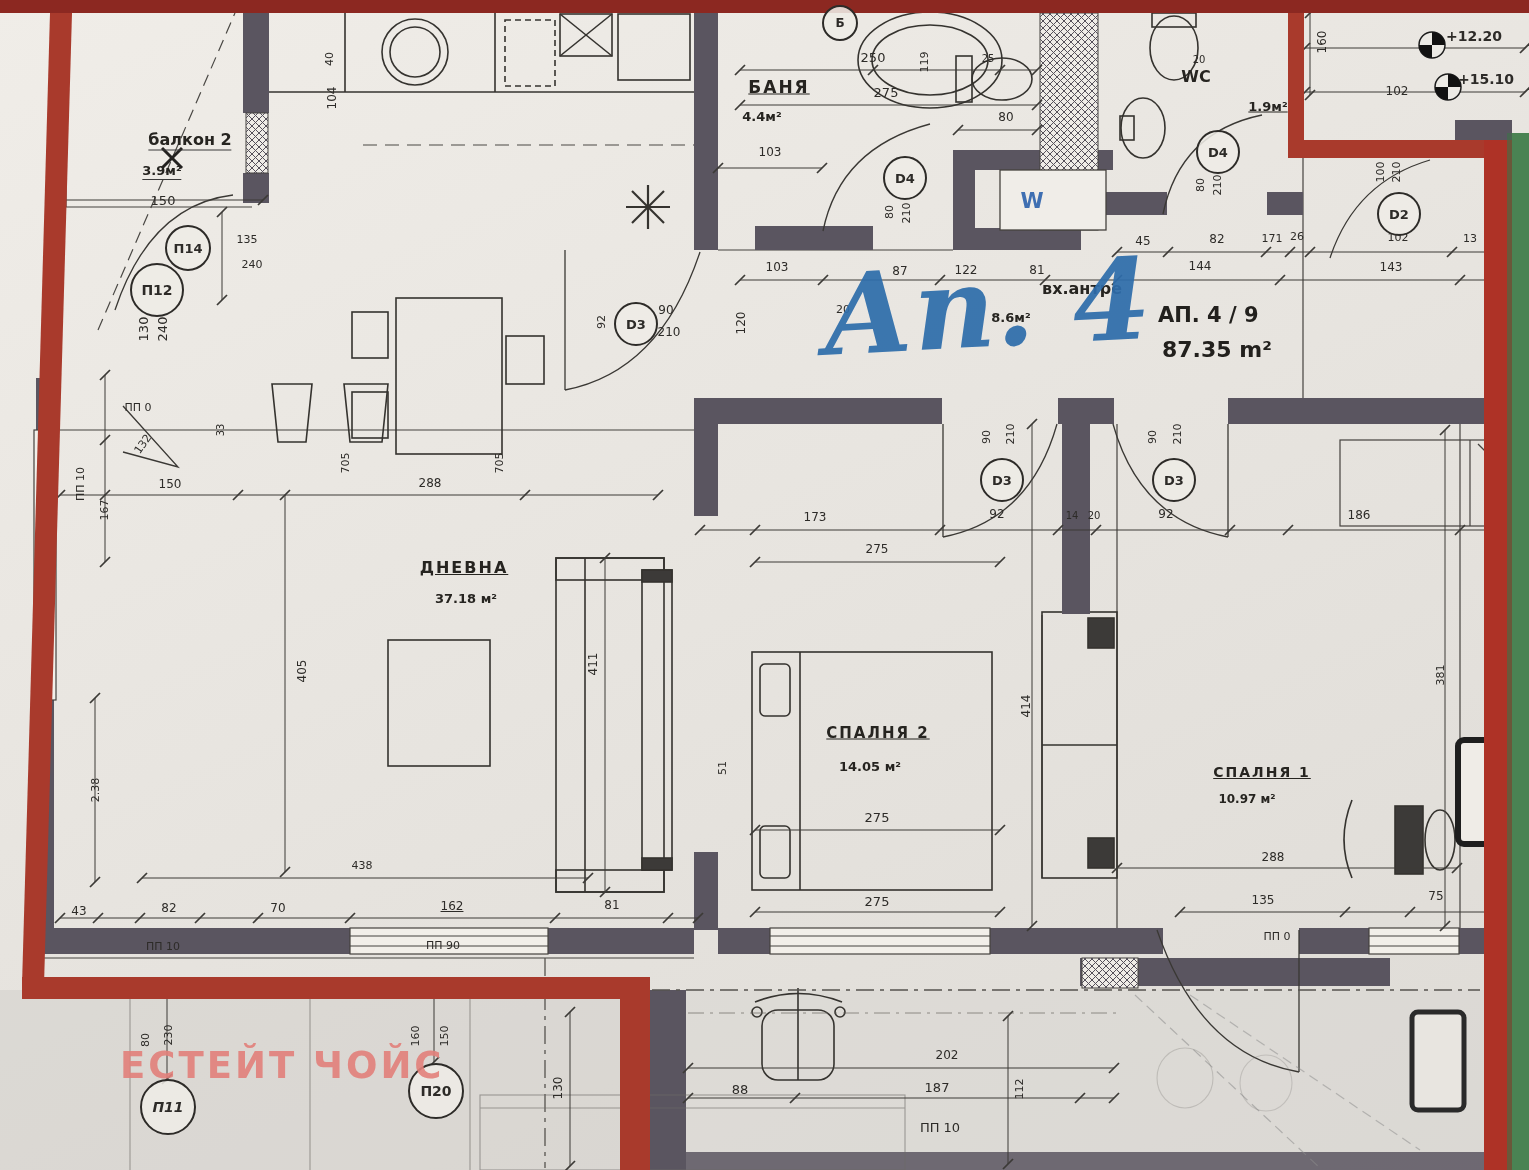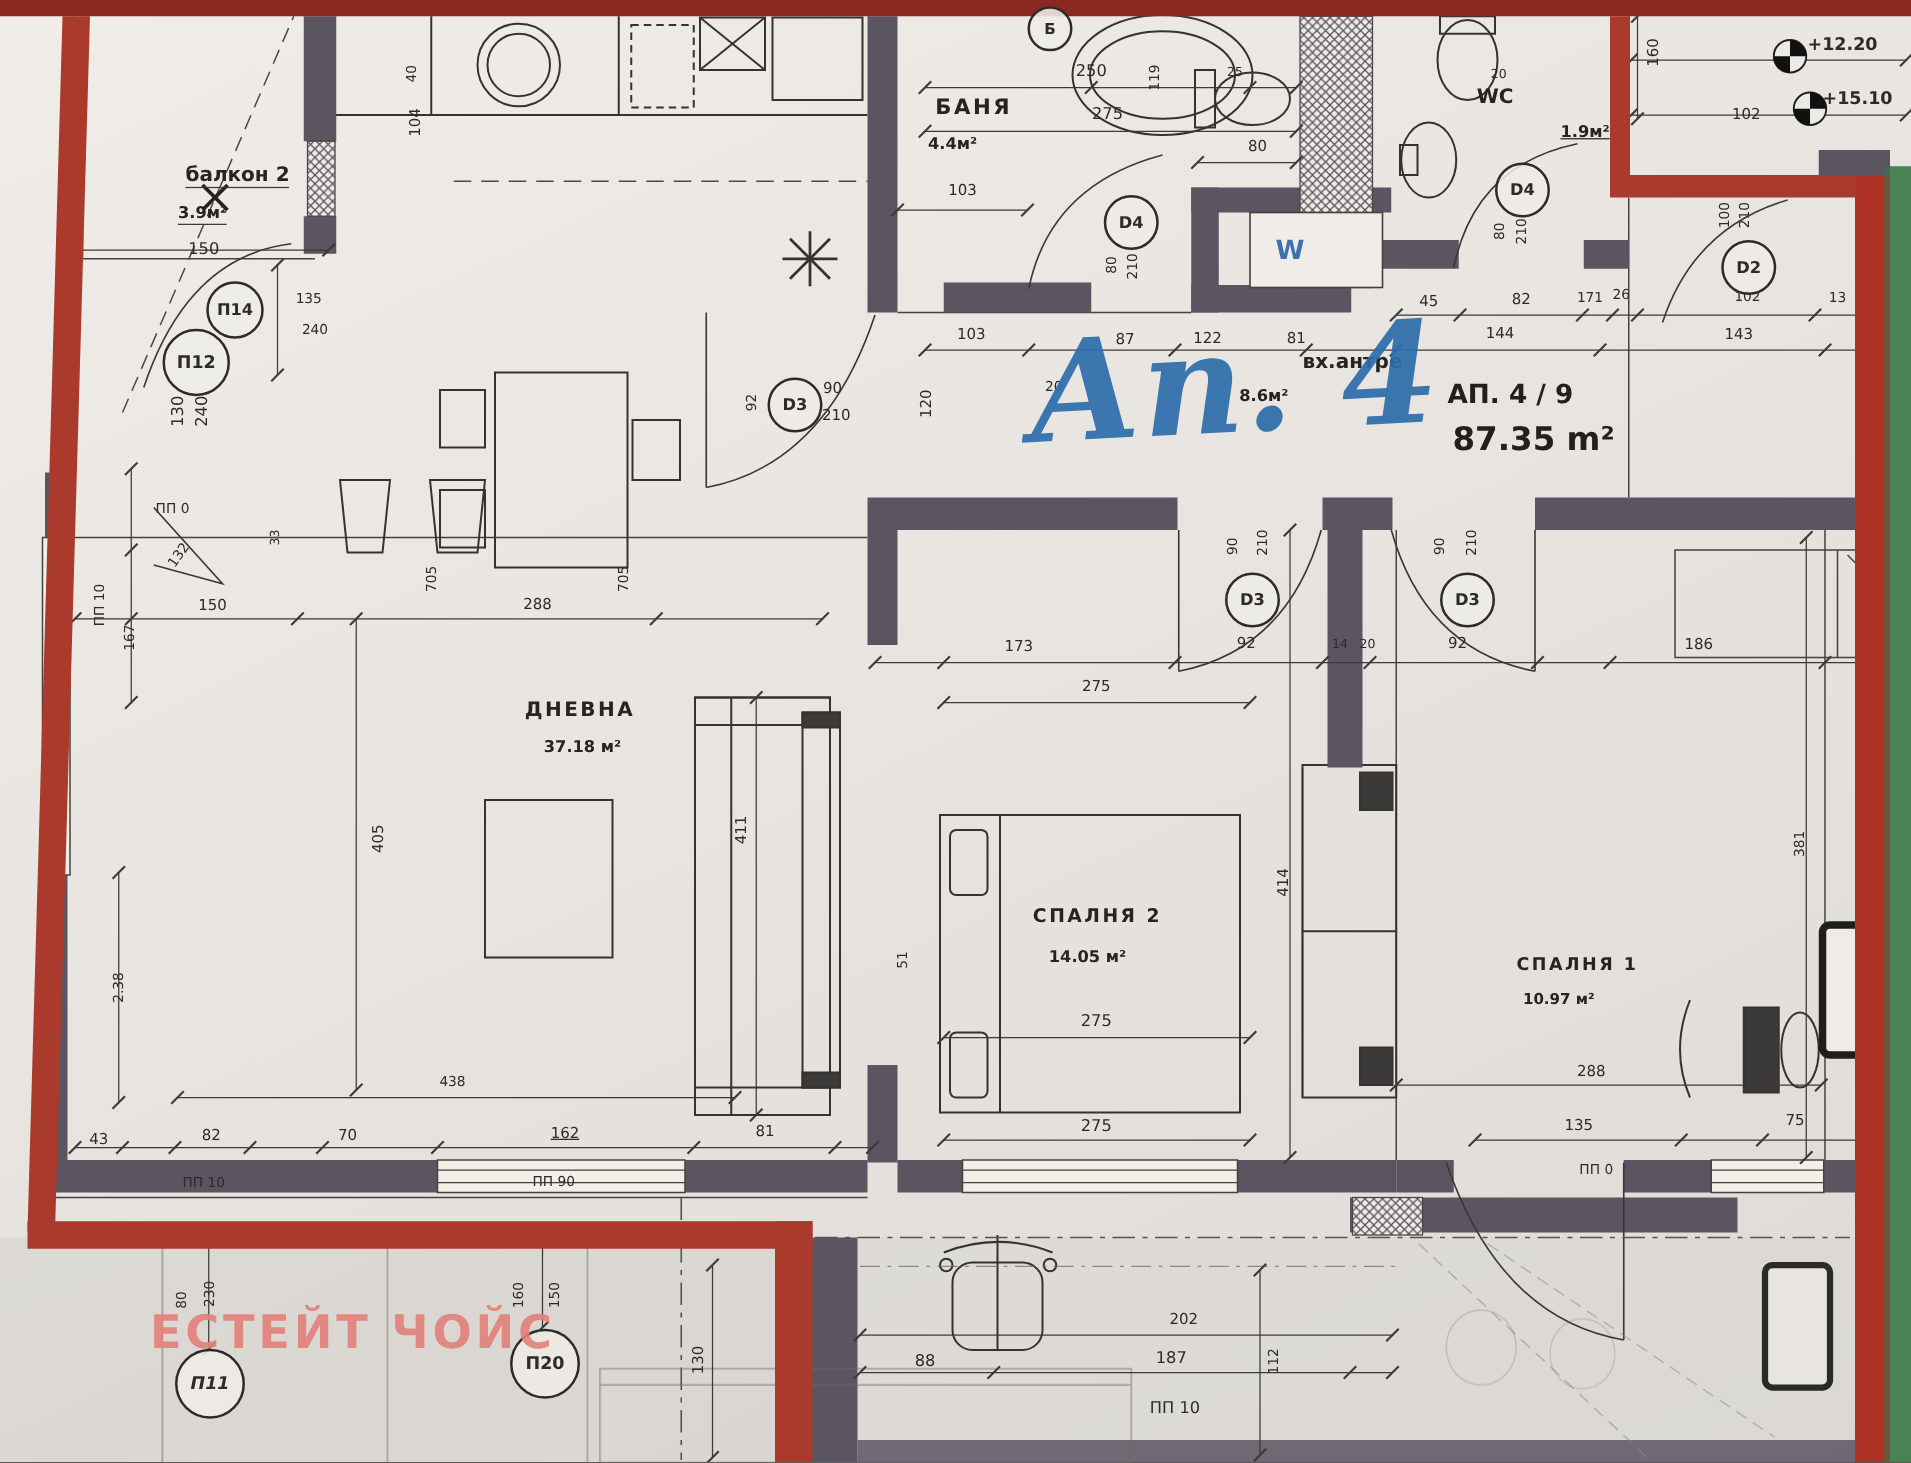--- a/index.html
+++ b/index.html
@@ -3,32 +3,32 @@
 <meta charset="utf-8">
 <style>
   html,body{margin:0;padding:0;background:#222;}
   #stage{position:relative;width:1529px;height:1170px;overflow:hidden;
          background:linear-gradient(155deg,#f0ede8 0%,#e8e5e0 45%,#dedbd6 100%);
          font-family:"DejaVu Sans",sans-serif;}
   svg{position:absolute;left:0;top:0;}
   #labels,#tags{position:absolute;left:0;top:0;width:100%;height:100%;pointer-events:none;}
   .lbl{position:absolute;color:#2d2b28;white-space:nowrap;line-height:1;transform-origin:center;}
   .room{font-weight:bold;color:#262420;}
-  .sp{letter-spacing:2px;}
+  .sp{letter-spacing:2px;text-decoration:underline;}
   .u{border-bottom:1.5px solid #3a3a3a;padding-bottom:2px;}
   .b{font-weight:bold;}
   .blue{color:#3f6fb2;}
   .tag{position:absolute;border:2px solid #2d2b28;border-radius:50%;
        background:rgba(238,236,230,.88);display:flex;align-items:center;
        justify-content:center;font-weight:bold;color:#2d2b28;}
   .title-script{position:absolute;left:822px;top:240px;width:380px;
        font-family:"DejaVu Serif",serif;font-style:italic;font-weight:bold;
        font-size:112px;color:#2e6dab;transform:rotate(-3deg);opacity:.93;}
   .apt-no{position:absolute;left:1158px;top:303px;font-size:21px;font-weight:bold;color:#22201d;}
-  .apt-area{position:absolute;left:1162px;top:337px;font-size:26px;font-weight:bold;color:#22201d;}
+  .apt-area{position:absolute;left:1162px;top:337px;font-size:22px;font-weight:bold;color:#22201d;}
   .watermark{position:absolute;left:120px;top:1044px;font-size:37px;font-weight:bold;
        letter-spacing:3px;color:#e2807a;opacity:.9;}
 </style>
 </head>
 <body>
 
 <div id="stage">
 <svg width="1529" height="1170" viewBox="0 0 1529 1170">
   <defs>
     <pattern id="xh" width="7" height="7" patternUnits="userSpaceOnUse">

